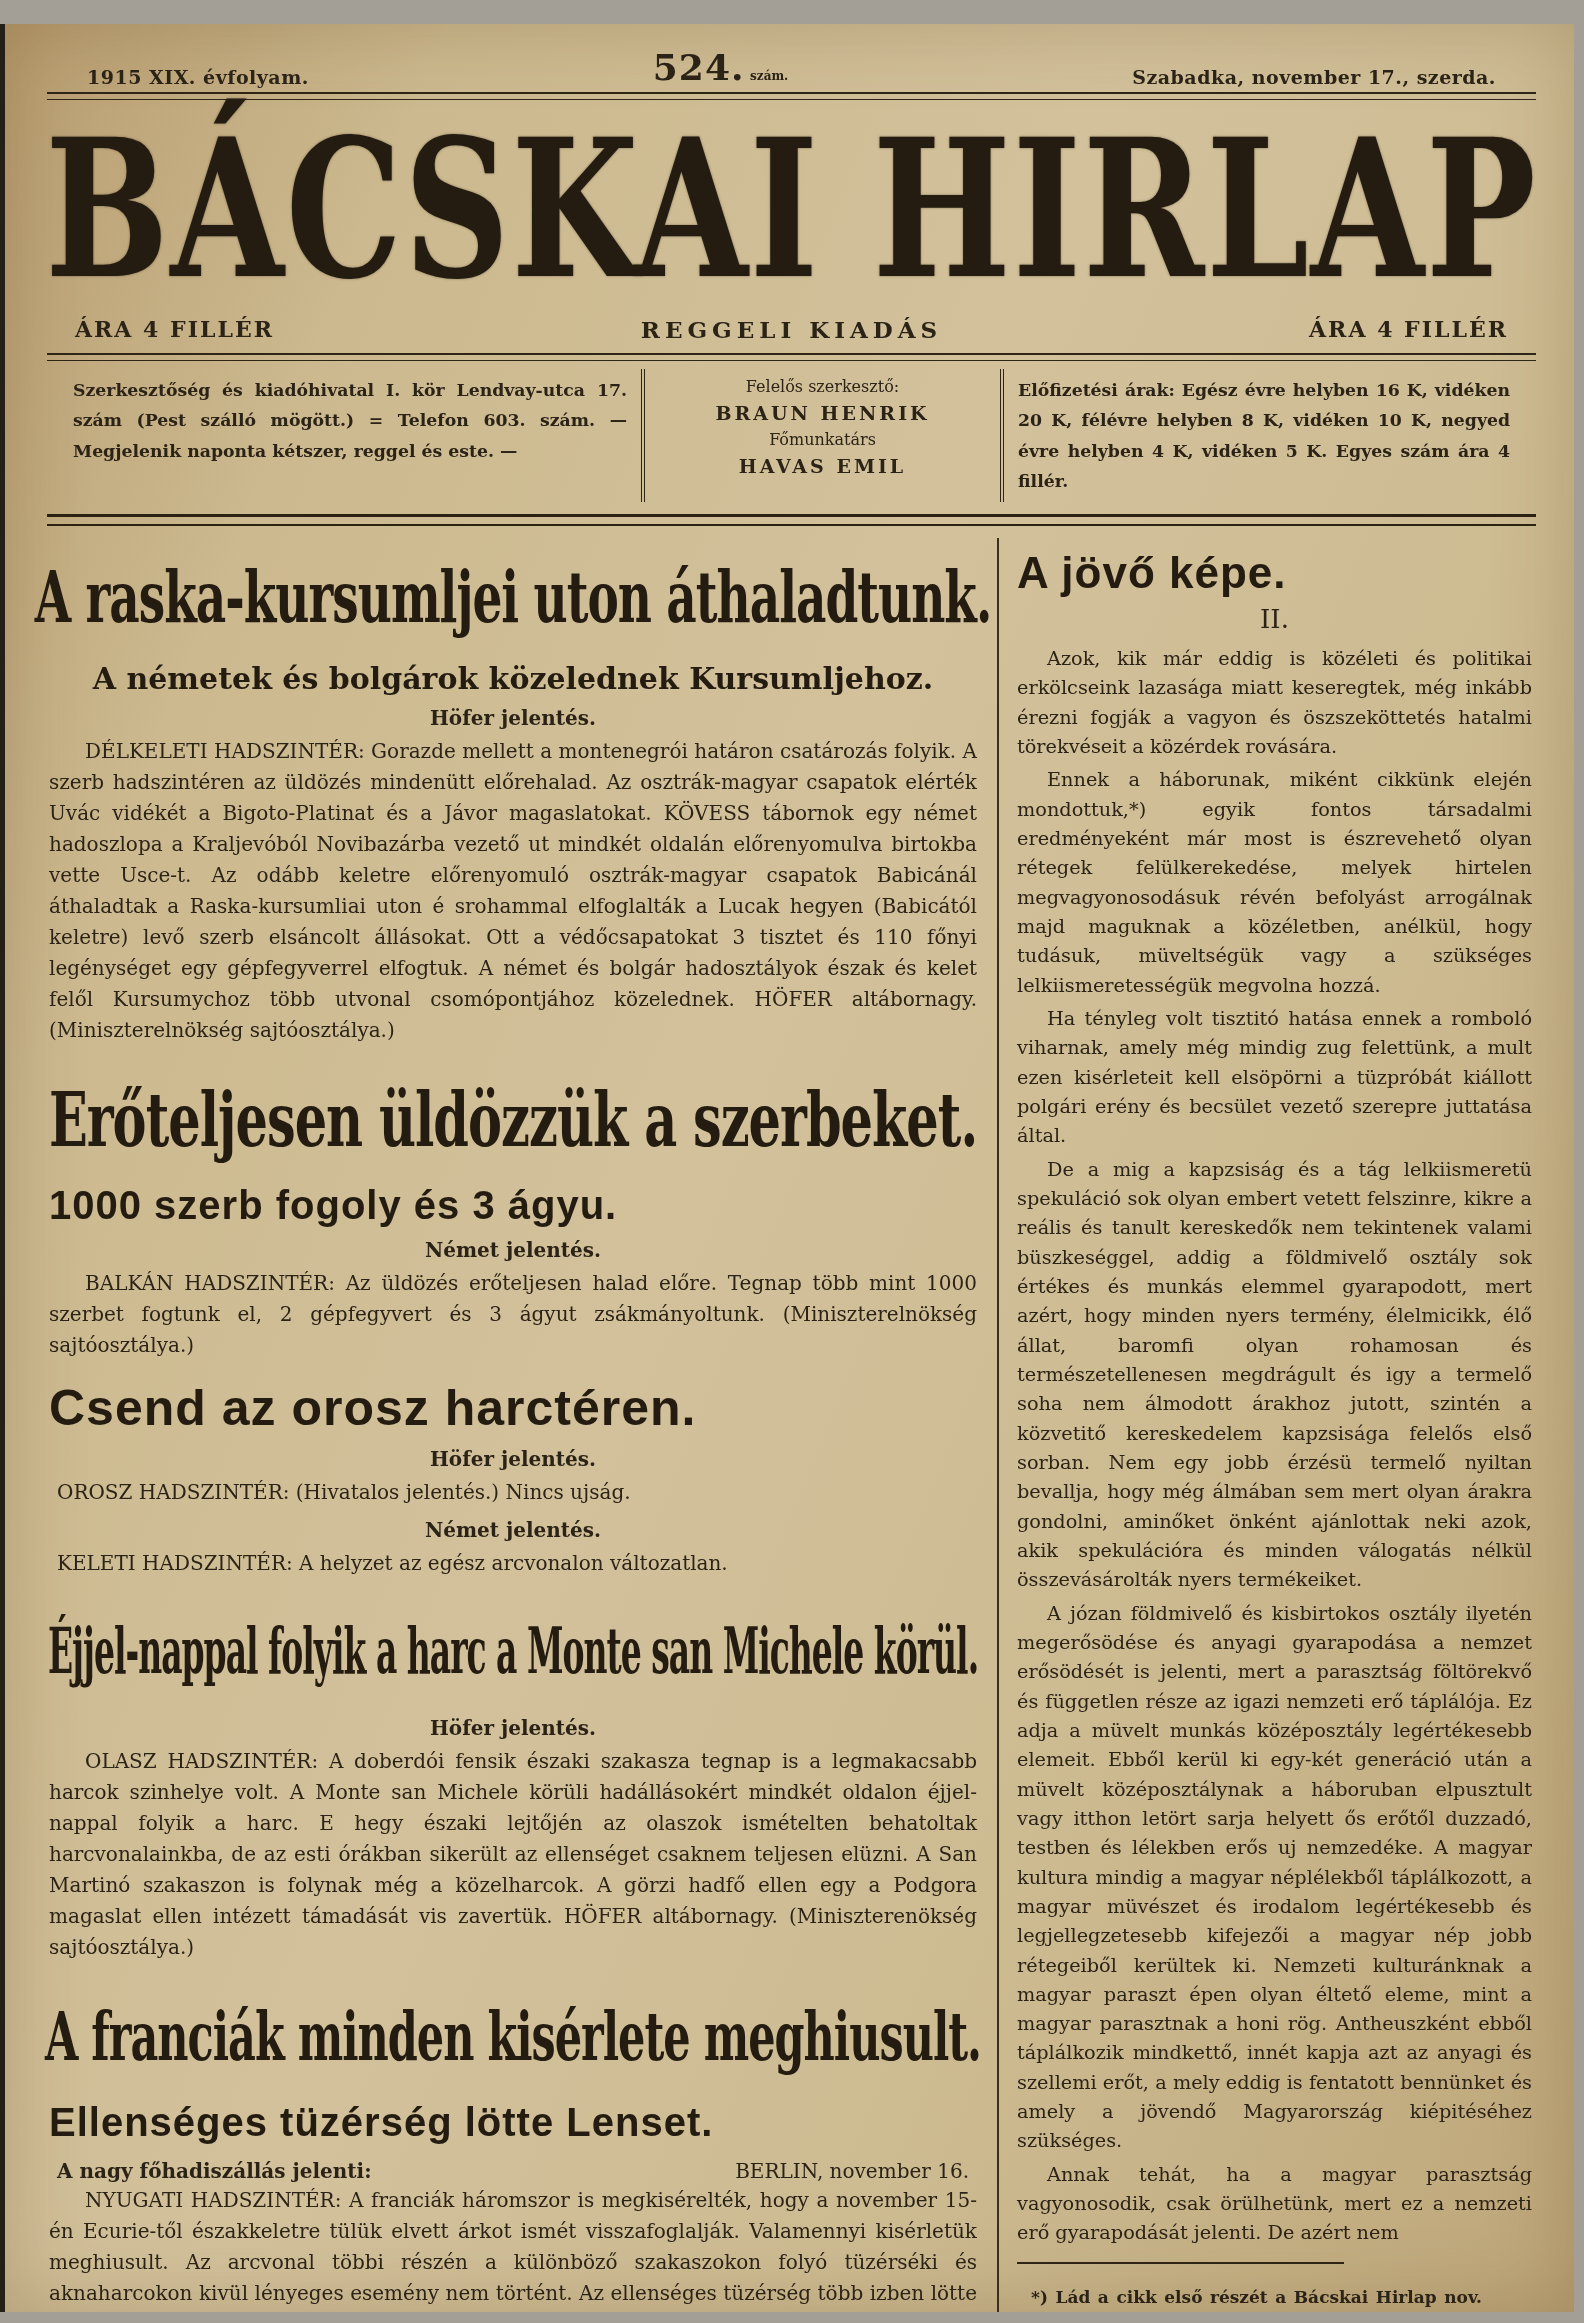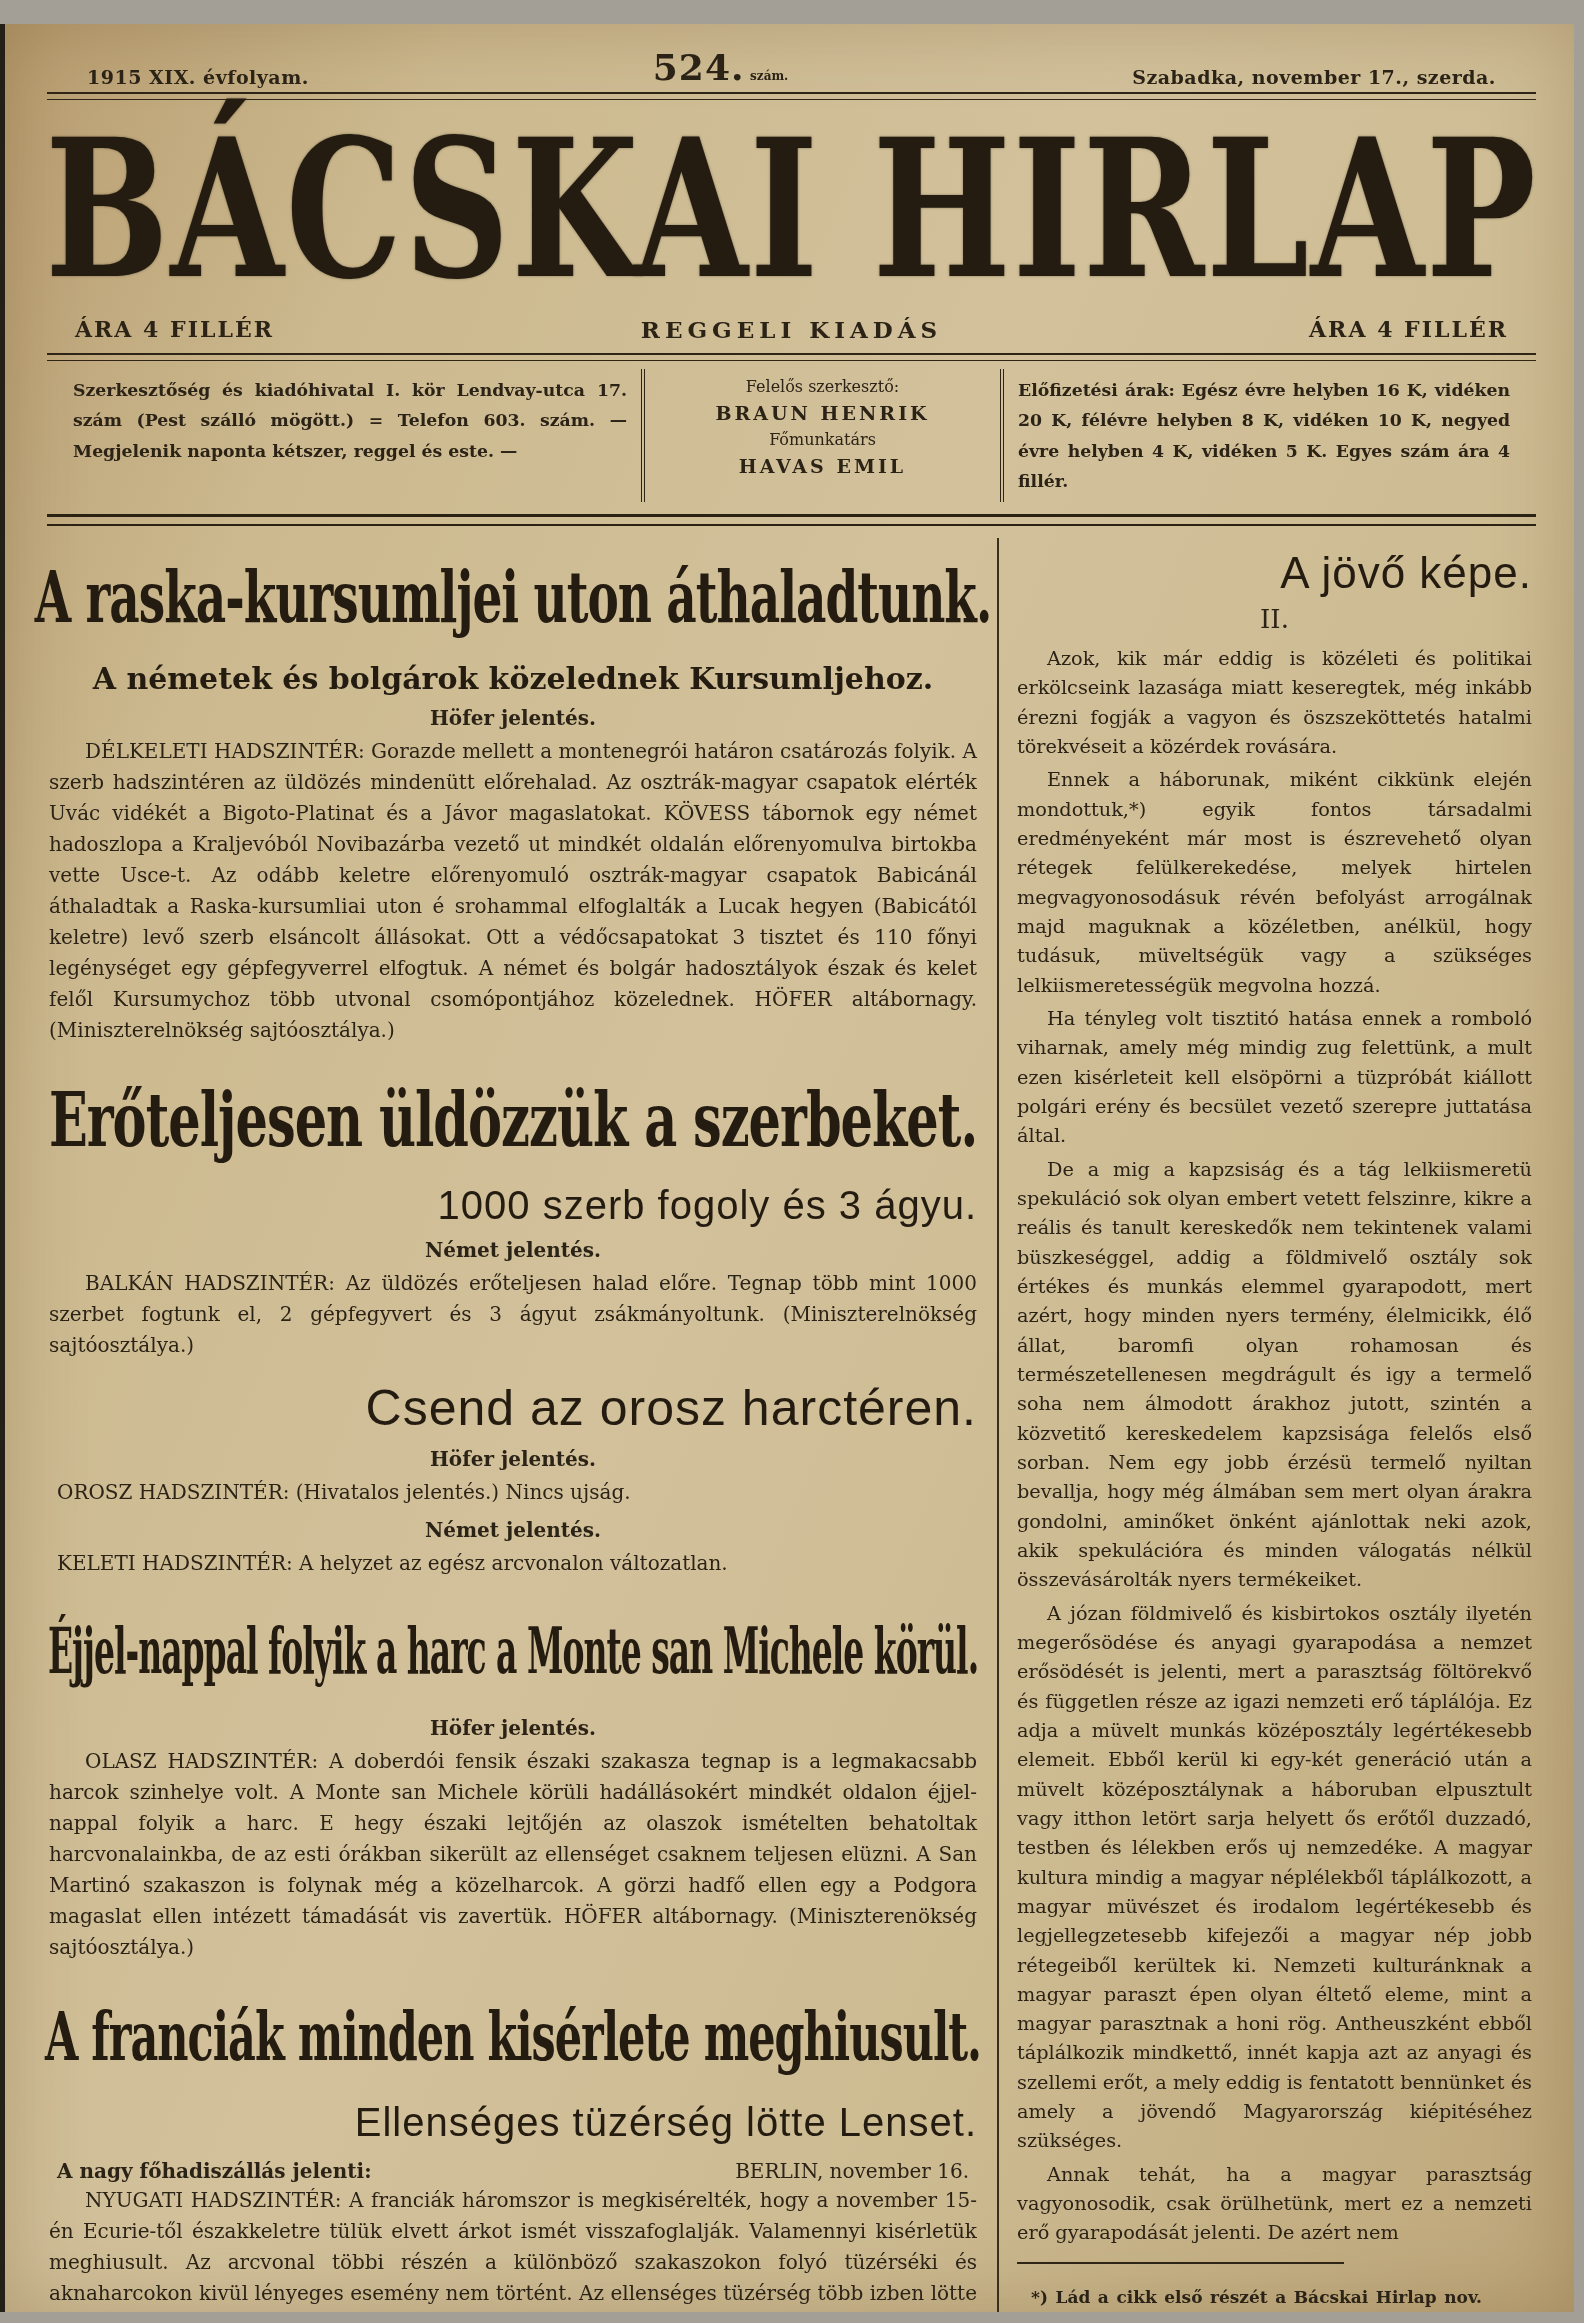--- a/index.html
+++ b/index.html
@@ -42,21 +42,21 @@
   .b-center .small{font-size:16px;font-weight:normal;}
   .b-center .name{font-size:19px;letter-spacing:3px;font-weight:bold;}
   
   .main{display:flex;margin-top:12px;}
   .col-left{width:950px;flex:none;padding:6px 20px 0 2px;box-sizing:border-box;}
   .col-div{width:2px;background:#3a2e1d;}
   .col-right{flex:1;padding:4px 4px 0 18px;box-sizing:border-box;}
   
   .hxl-wrap{display:flex;align-items:center;justify-content:center;overflow:visible;}
   .hxl{font-family:"DejaVu Serif",serif;font-weight:bold;white-space:nowrap;letter-spacing:-1px;color:#241c10;}
-  .h-sans{font-family:"Liberation Sans",sans-serif;font-weight:normal;text-align:right;color:#241c10;letter-spacing:1px;}
+  .h-sans{font-family:"Liberation Sans",sans-serif;font-weight:bold;text-align:left;color:#241c10;letter-spacing:1px;}
   .subhead-serif{font-family:"DejaVu Serif",serif;font-weight:bold;font-size:30px;text-align:center;color:#241c10;margin:10px 0 2px 0;}
   .kicker{font-size:20px;font-weight:bold;text-align:center;margin:10px 0 6px 0;}
   .body-text{font-size:20px;line-height:1.55;text-align:justify;text-indent:36px;margin:2px 0 0 0;}
   .dateline{display:flex;justify-content:space-between;font-size:20px;margin:14px 8px 2px 8px;}
   .dateline .dl-left{font-weight:bold;}
   article{margin-bottom:18px;}
   
   .rc-title{font-size:44px;margin:6px 0 2px 0;}
   .rc-part{text-align:center;font-size:26px;margin:6px 0 10px 0;}
   .rc p{font-size:19.3px;line-height:1.52;text-align:justify;text-indent:30px;margin:0 0 4px 0;}

